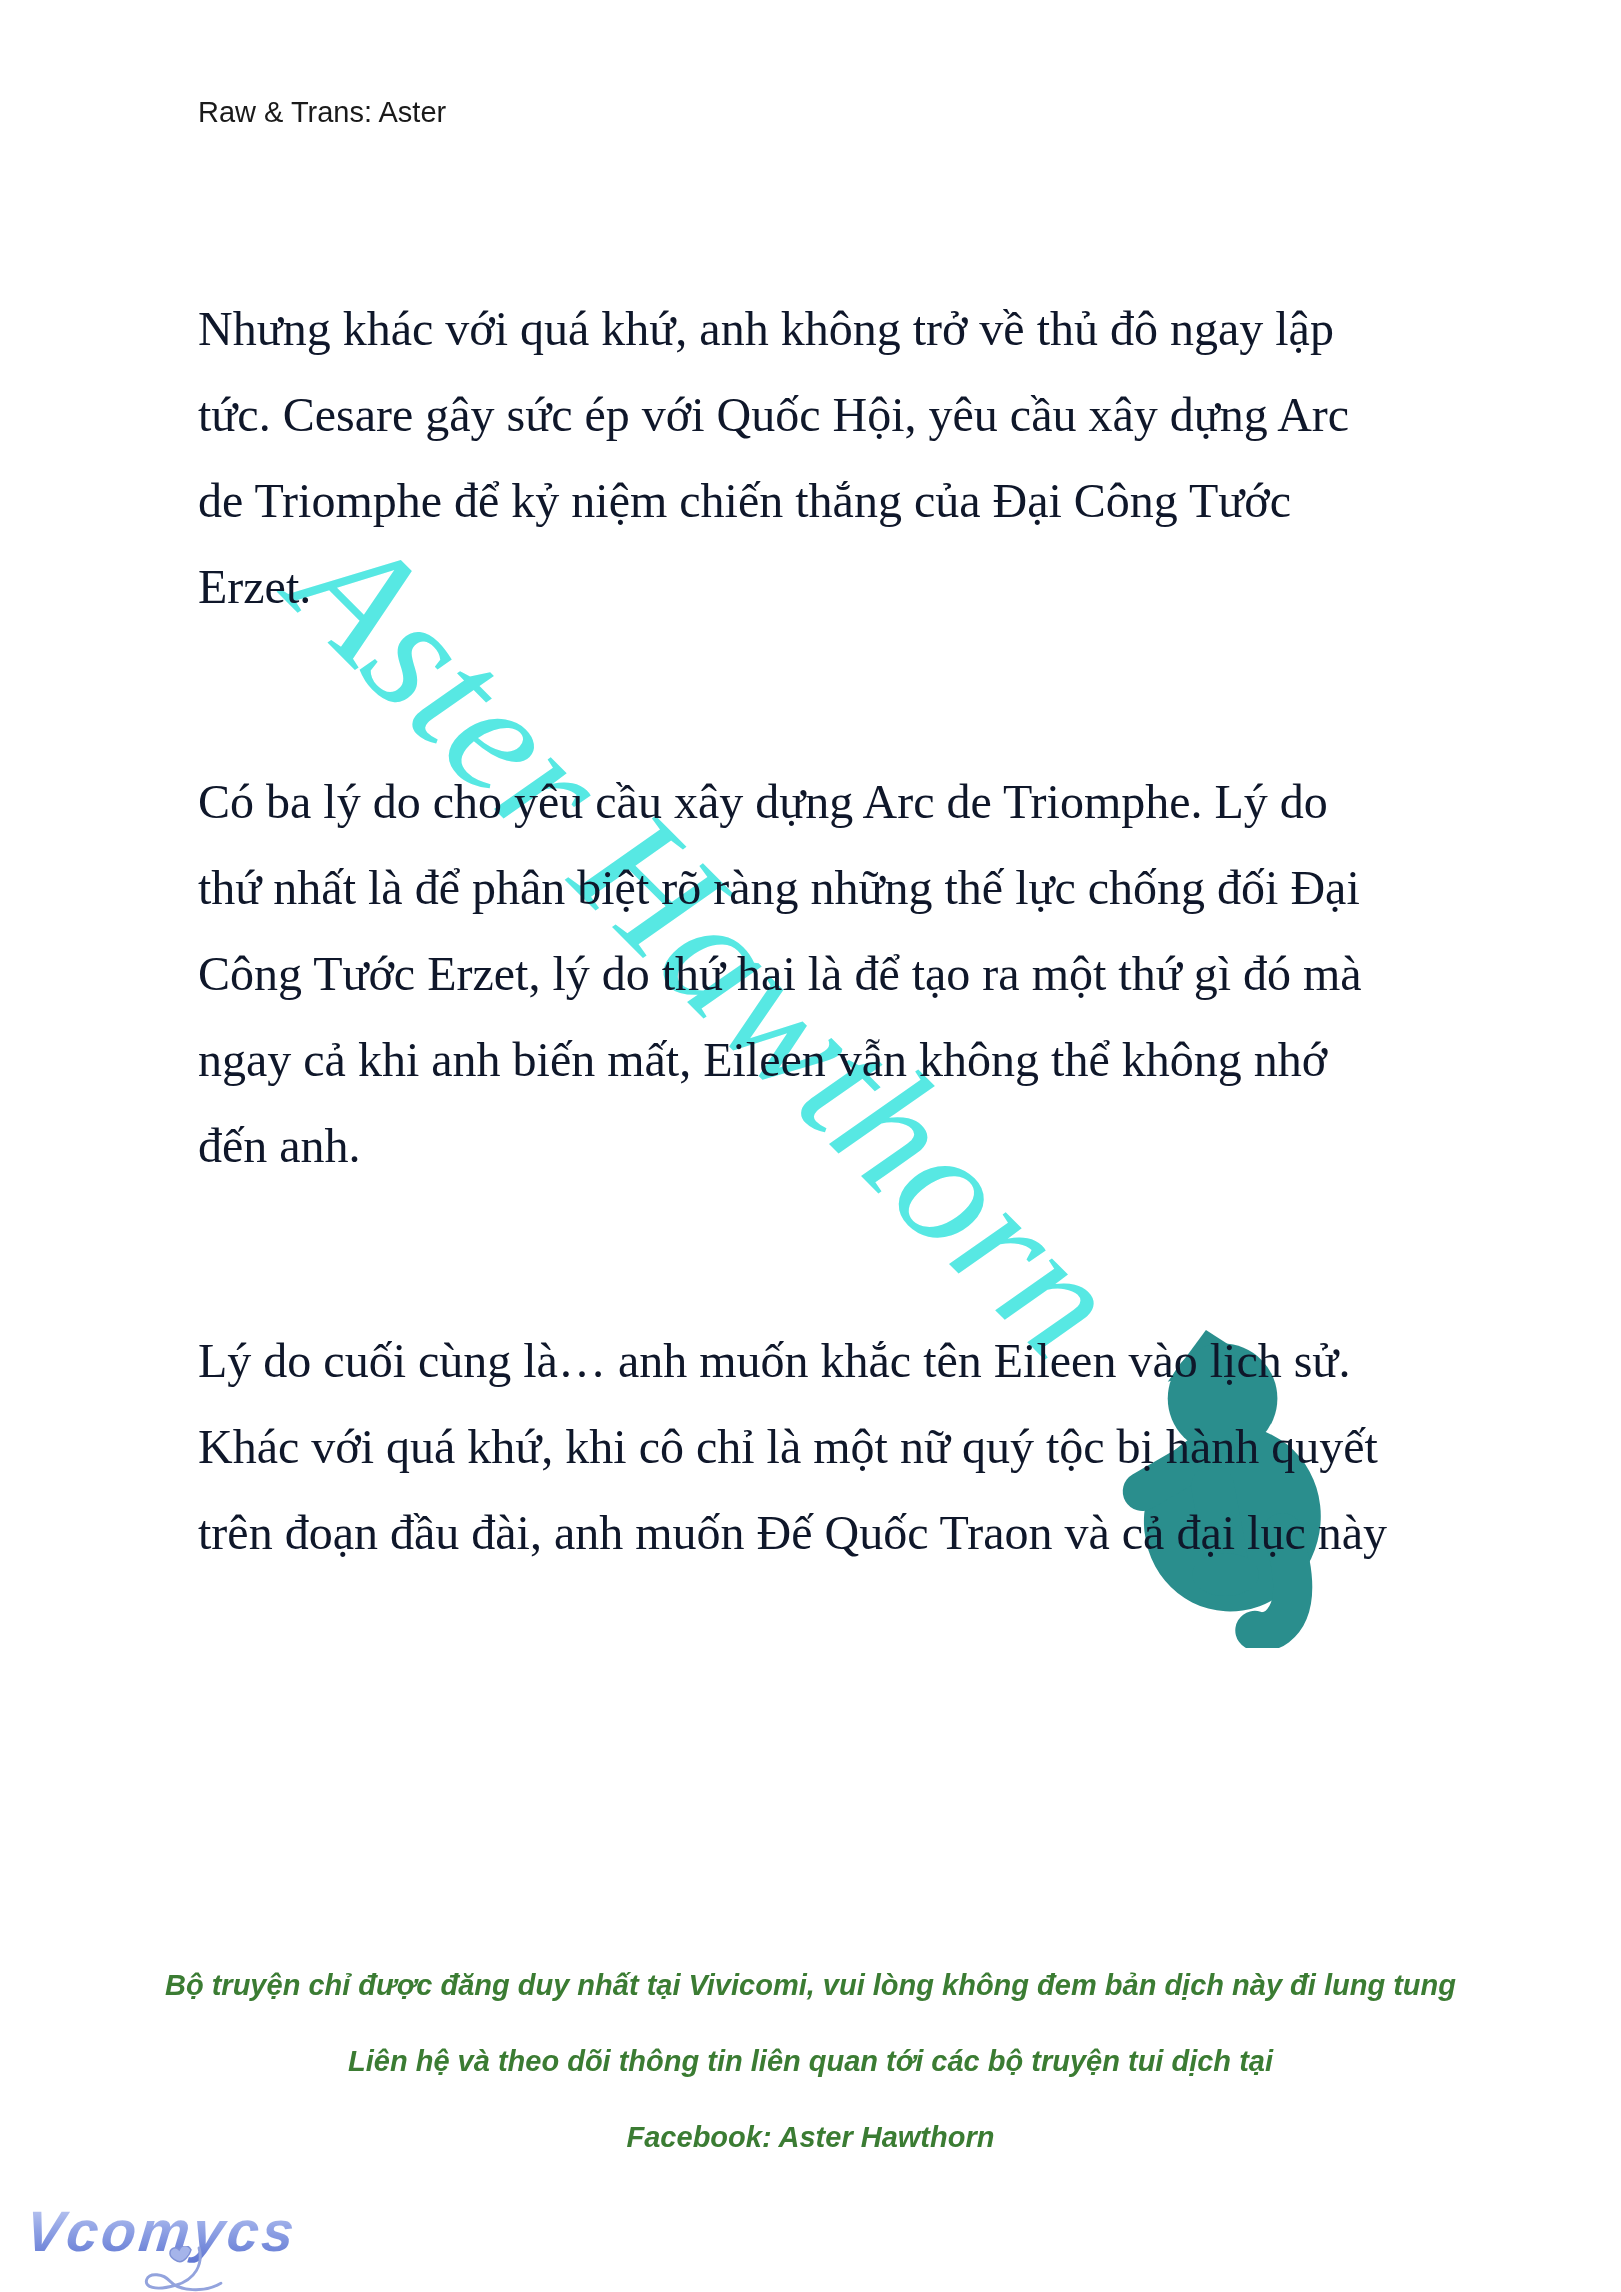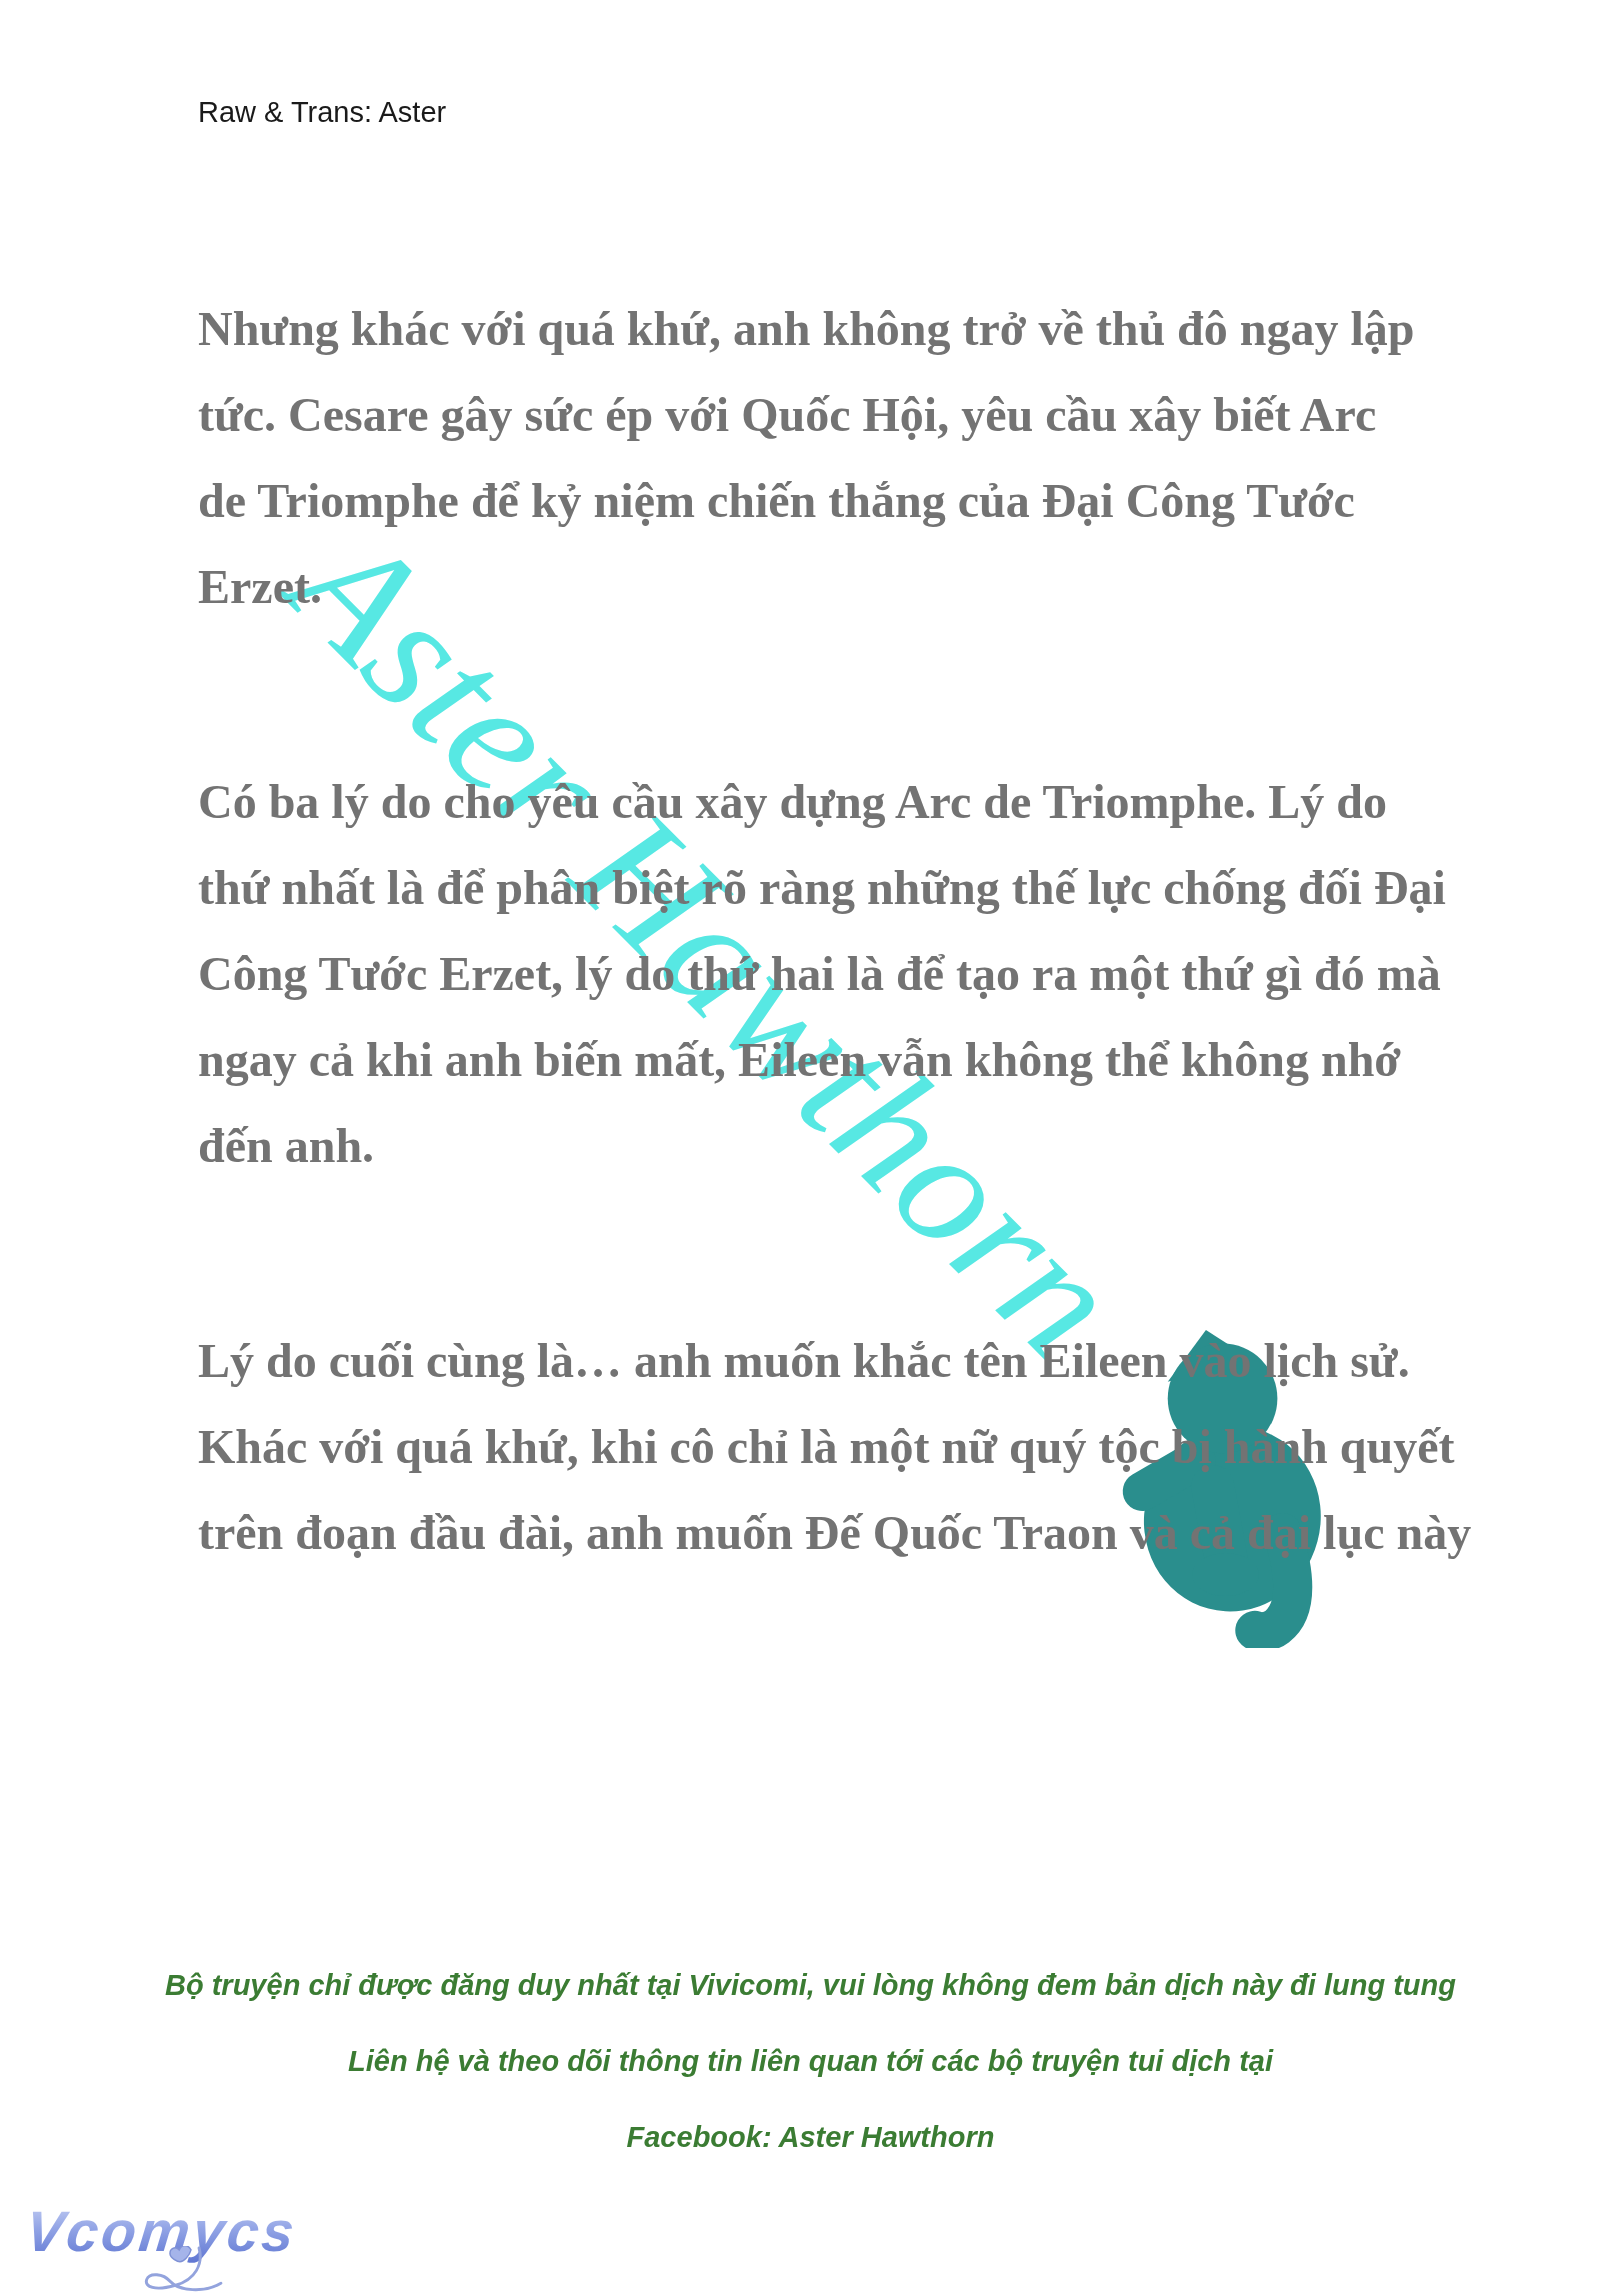--- a/index.html
+++ b/index.html
@@ -51,22 +51,21 @@
     height: 323px;
     z-index: 1;
   }
 
   
   .bodytext {
     position: absolute;
     left: 198px;
     top: 286px;
     z-index: 2;
-    color: #737373;
-    font-weight: bold;
+    color: #0f172a;
   }
   .para { margin: 0; }
   .para + .para { margin-top: 129px; }
   .line {
     font-size: 48px;
     line-height: 86px;
     height: 86px;
     white-space: nowrap;
   }
 
@@ -133,21 +132,21 @@
       <path d="M 183 212 C 198 258 198 292 178 308 C 170 314 160 315 155 312" fill="none" stroke="#2a8e8d" stroke-width="40" stroke-linecap="round"></path>
       <polygon points="105,5 66,58 150,34"></polygon>
       <polygon points="170,62 120,35 148,102"></polygon>
       <circle cx="122" cy="75" r="56"></circle>
     </g>
   </svg>
 
   <div class="bodytext">
     <div class="para">
       <div class="line">Nhưng khác với quá khứ, anh không trở về thủ đô ngay lập</div>
-      <div class="line">tức. Cesare gây sức ép với Quốc Hội, yêu cầu xây biết Arc</div>
+      <div class="line">tức. Cesare gây sức ép với Quốc Hội, yêu cầu xây dựng Arc</div>
       <div class="line">de Triomphe để kỷ niệm chiến thắng của Đại Công Tước</div>
       <div class="line">Erzet.</div>
     </div>
     <div class="para">
       <div class="line">Có ba lý do cho yêu cầu xây dựng Arc de Triomphe. Lý do</div>
       <div class="line">thứ nhất là để phân biệt rõ ràng những thế lực chống đối Đại</div>
       <div class="line">Công Tước Erzet, lý do thứ hai là để tạo ra một thứ gì đó mà</div>
       <div class="line">ngay cả khi anh biến mất, Eileen vẫn không thể không nhớ</div>
       <div class="line">đến anh.</div>
     </div>

